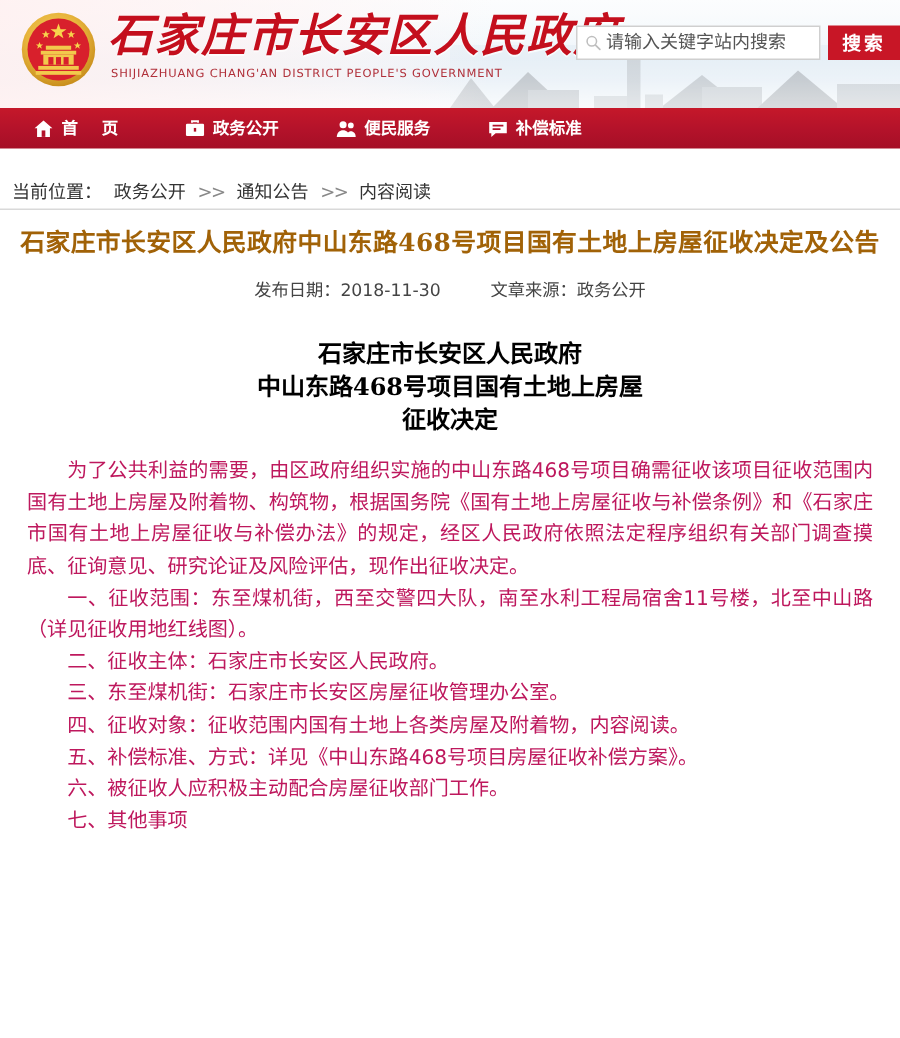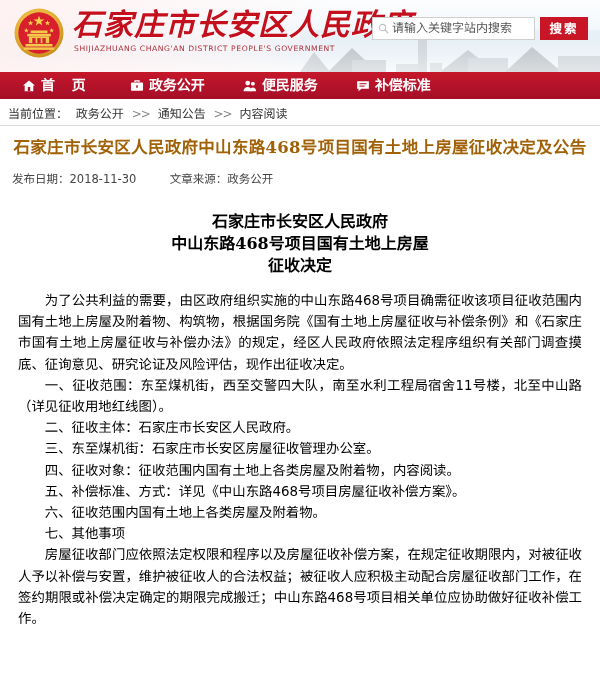--- a/index.html
+++ b/index.html
@@ -84,21 +84,21 @@
     color: #b0303a;
     white-space: nowrap;
     margin-top: 1px;
     margin-left: 2px;
     transform: scaleX(1.02);
     transform-origin: left center;
   }
 
   .searchbox {
     position: absolute;
-    right: 12px;
+    right: 0;
     top: 17px;
     display: flex;
     align-items: stretch;
     z-index: 5;
   }
   .search-field {
     position: relative;
     width: 163px;
     height: 23px;
     background: #fff;
@@ -150,21 +150,21 @@
     background: linear-gradient(180deg, #c5182a 0%, #b3122a 55%, #a50f26 100%);
     display: flex;
     align-items: center;
     padding-left: 22px;
     box-sizing: border-box;
   }
   .nav-item {
     display: flex;
     align-items: center;
     color: #fff;
-    font-size: 14px;
+    font-size: 11px;
     font-weight: 700;
     margin-right: 38px;
     cursor: pointer;
     white-space: nowrap;
     line-height: 27px;
   }
   .nav-item:last-child { margin-right: 0; }
   .nav-ico {
     width: 14px;
     height: 14px;
@@ -176,20 +176,21 @@
 
   
   .crumb-wrap {
     border-bottom: 1px solid #d9d9d9;
     height: 27px;
     display: flex;
     align-items: center;
     padding-left: 8px;
     box-sizing: border-box;
     background: #fff;
+    margin-top: 14px;
   }
   .crumb {
     font-size: 12px;
     color: #333;
     white-space: nowrap;
   }
   .crumb .sep { color: #888; margin: 0 4px; letter-spacing: -1px; }
   .crumb .here { margin-right: 4px; }
   .crumb a {
     color: #333;
@@ -206,21 +207,21 @@
     text-align: center;
     font-family: "DejaVu Serif", "Liberation Serif", serif;
     font-size: 16.5px;
     font-weight: 700;
     color: #a16207;
     line-height: 30px;
     padding-top: 7px;
     letter-spacing: .3px;
   }
   .art-meta {
-    text-align: left;
+    text-align: center;
     font-size: 11.5px;
     color: #444;
     padding-top: 7px;
     padding-bottom: 2px;
   }
   .art-meta .gap { display: inline-block; width: 26px; }
 
   .doc-head {
     text-align: center;
     font-family: "DejaVu Serif", "Liberation Serif", serif;
@@ -229,21 +230,21 @@
     line-height: 22px;
     color: #000;
     padding-top: 23px;
   }
   .doc-head div { white-space: nowrap; }
 
   .body-text {
     padding-top: 13px;
     font-size: 13.4px;
     line-height: 21.2px;
-    color: #000000;
+    color: #be185d;
     text-align: justify;
     text-justify: inter-ideograph;
     padding-left: 6px;
     padding-right: 6px;
   }
   .body-text p {
     margin: 0;
     text-indent: 2em;
   }
 </style>
@@ -388,19 +389,18 @@
     <div>征收决定</div>
   </div>
 
   <div class="body-text">
     <p>为了公共利益的需要，由区政府组织实施的中山东路468号项目确需征收该项目征收范围内国有土地上房屋及附着物、构筑物，根据国务院《国有土地上房屋征收与补偿条例》和《石家庄市国有土地上房屋征收与补偿办法》的规定，经区人民政府依照法定程序组织有关部门调查摸底、征询意见、研究论证及风险评估，现作出征收决定。</p>
     <p>一、征收范围：东至煤机街，西至交警四大队，南至水利工程局宿舍11号楼，北至中山路（详见征收用地红线图）。</p>
     <p>二、征收主体：石家庄市长安区人民政府。</p>
     <p>三、东至煤机街：石家庄市长安区房屋征收管理办公室。</p>
     <p>四、征收对象：征收范围内国有土地上各类房屋及附着物，内容阅读。</p>
     <p>五、补偿标准、方式：详见《中山东路468号项目房屋征收补偿方案》。</p>
-    <p>六、征收范围内国有土地上各类房屋及附着物。</p>
+    <p>六、被征收人应积极主动配合房屋征收部门工作。</p>
     <p>七、其他事项</p>
-    <p>房屋征收部门应依照法定权限和程序以及房屋征收补偿方案，在规定征收期限内，对被征收人予以补偿与安置，维护被征收人的合法权益；被征收人应积极主动配合房屋征收部门工作，在签约期限或补偿决定确定的期限完成搬迁；中山东路468号项目相关单位应协助做好征收补偿工作。</p>
 
   </div>
 
 </div>
 
 </body></html>

